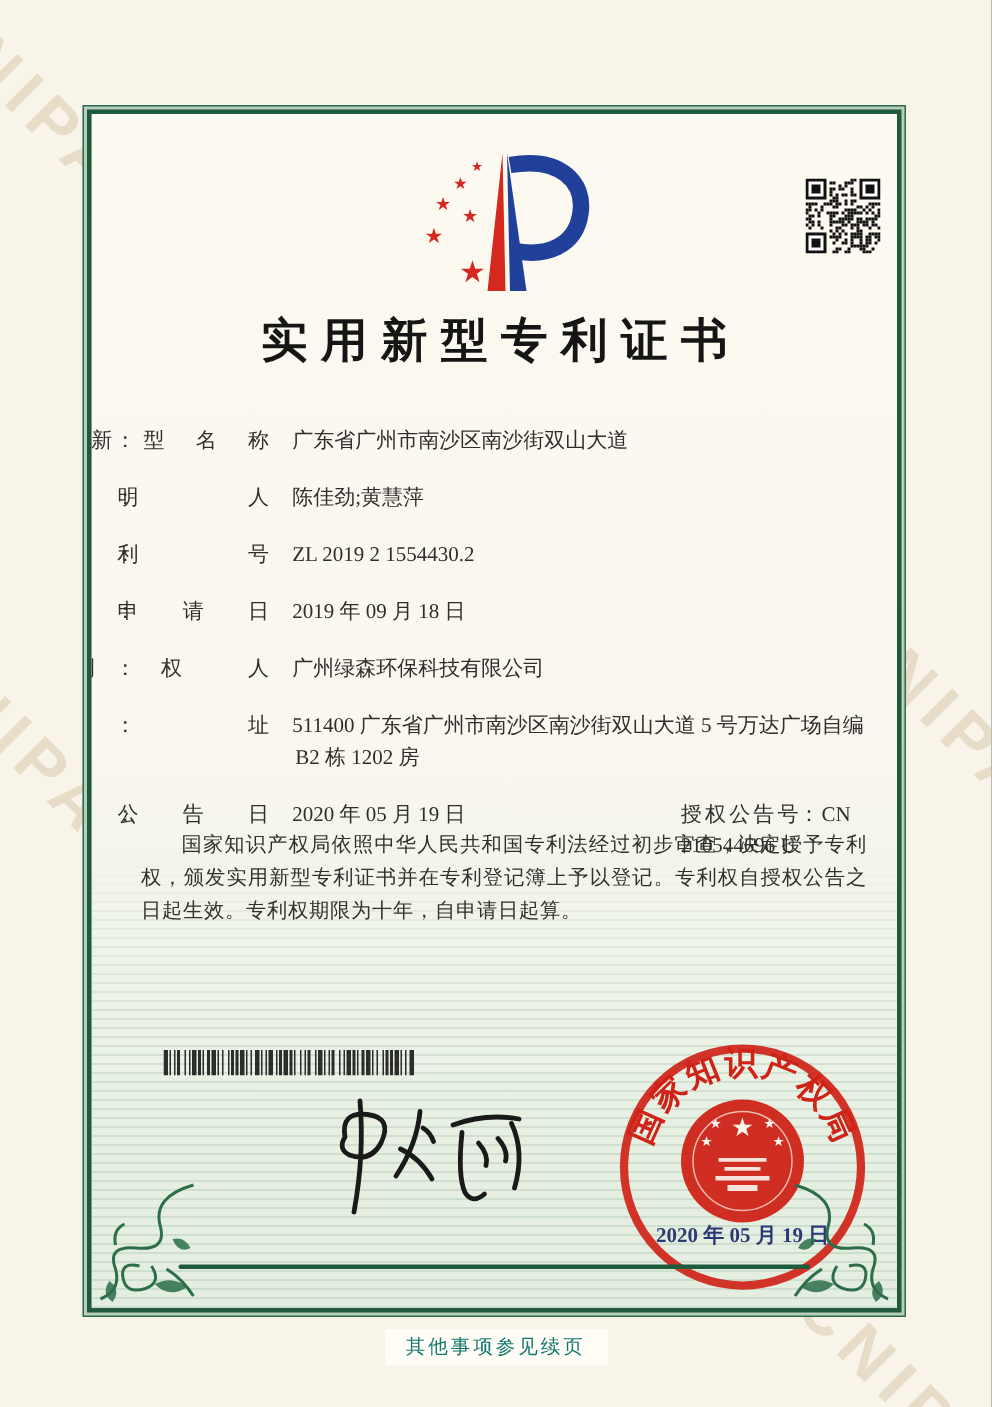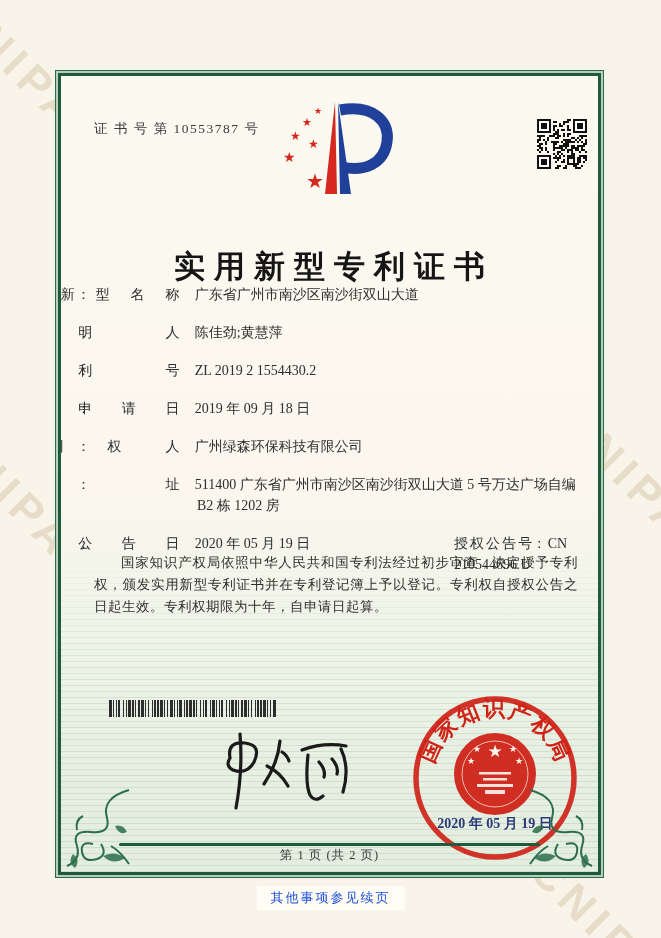--- a/index.html
+++ b/index.html
@@ -41,21 +41,20 @@
   .cert-no {
     position:absolute; left:33px; top:44px; font-size:13.5px;
     letter-spacing:1.5px; color:#3a3a3a;
   }
   .qr { position:absolute; left:476px; top:43px; width:50px; height:50px; }
   .logo { position:absolute; left:217px; top:22px; width:122px; height:100px; }
   .title {
     position:absolute; left:0; top:130px; width:100%; text-align:center;
     font-size:31px; font-weight:bold; letter-spacing:9px; color:#151515;
     text-indent:9px;
-    margin-top:40px;
   }
   
   .fields { position:absolute; left:33px; top:208px; width:482px; font-size:14px; }
   .field { padding-left:7.35em; text-indent:-7.35em; margin-bottom:17px; line-height:1.5; }
   .flabel {
     display:inline-block; width:6.1em; text-align:justify; text-align-last:justify;
     vertical-align:bottom;
   }
   .fcolon { display:inline-block; width:1.1em; }
   .field-row { display:flex; }
@@ -82,42 +81,41 @@
   }
   .flourish { position:absolute; bottom:2px; width:72px; height:84px; }
   .flourish-left { left:2px; }
   .flourish-right { right:2px; transform:scaleX(-1); }
   .bottom-rule {
     position:absolute; left:58px; right:58px; bottom:26px; height:3px;
     background:#1e5a3c; border-radius:2px;
   }
   .continuation {
     position:absolute; left:50%; top:886px; transform:translateX(-50%);
-    background:#fffdf6; padding:3px 14px; font-size:13px; letter-spacing:2px; color:#1d4ed8;
+    background:#fffdf6; padding:3px 14px; font-size:13px; letter-spacing:2px; color:#0f766e;
     white-space:nowrap;
   }
 </style>
 </head>
 <body>
 
 <div class="page">
 
   <span class="wm wm-out" style="left:-26px; top:-14px;">CNIPA</span>
   <span class="wm wm-in" style="left:388px; top:84px;">CNIPA</span>
   <span class="wm wm-in" style="left:400px; top:252px;">CNIPA</span>
   <span class="wm wm-out" style="left:-34px; top:414px;">CNIPA</span>
   <span class="wm wm-out" style="left:584px; top:396px;">CNIPA</span>
   <span class="wm wm-faint" style="left:128px; top:520px;">CNIPA</span>
   <span class="wm wm-out" style="left:556px; top:846px;">CNIPA</span>
 
   <div class="cert">
     <div class="cert-inner">
       <div class="guilloche"></div>
 
-      <div class="cert-no">证 书 号 第 10553787 号</div>
 
       <svg class="qr" viewBox="0 0 25 25" id="qr-svg">
           <rect x="15" y="0" width="1" height="1" fill="#111"></rect>
           <rect x="16" y="0" width="1" height="1" fill="#111"></rect>
           <rect x="8" y="1" width="1" height="1" fill="#111"></rect>
           <rect x="9" y="1" width="1" height="1" fill="#111"></rect>
           <rect x="13" y="1" width="1" height="1" fill="#111"></rect>
           <rect x="14" y="1" width="1" height="1" fill="#111"></rect>
           <rect x="15" y="1" width="1" height="1" fill="#111"></rect>
           <rect x="11" y="2" width="1" height="1" fill="#111"></rect>
@@ -484,19 +482,18 @@
           <path d="M20,30 q-8,4 -6,14"></path>
         </g>
         <g fill="#2c6e4a" opacity="0.85">
           <path d="M40,70 q12,-6 22,2 q-12,8 -22,-2 Z"></path>
           <path d="M10,68 q-6,8 2,14 q6,-8 -2,-14 Z"></path>
           <path d="M52,40 q8,-2 12,6 q-8,4 -12,-6 Z"></path>
         </g>
       </svg>
       <div class="bottom-rule"></div>
 
-      <div class="page-info">第 1 页 (共 2 页)</div>
     </div>
   </div>
 
   <div class="continuation">其他事项参见续页</div>
 
 </div>
 
 </body></html>

